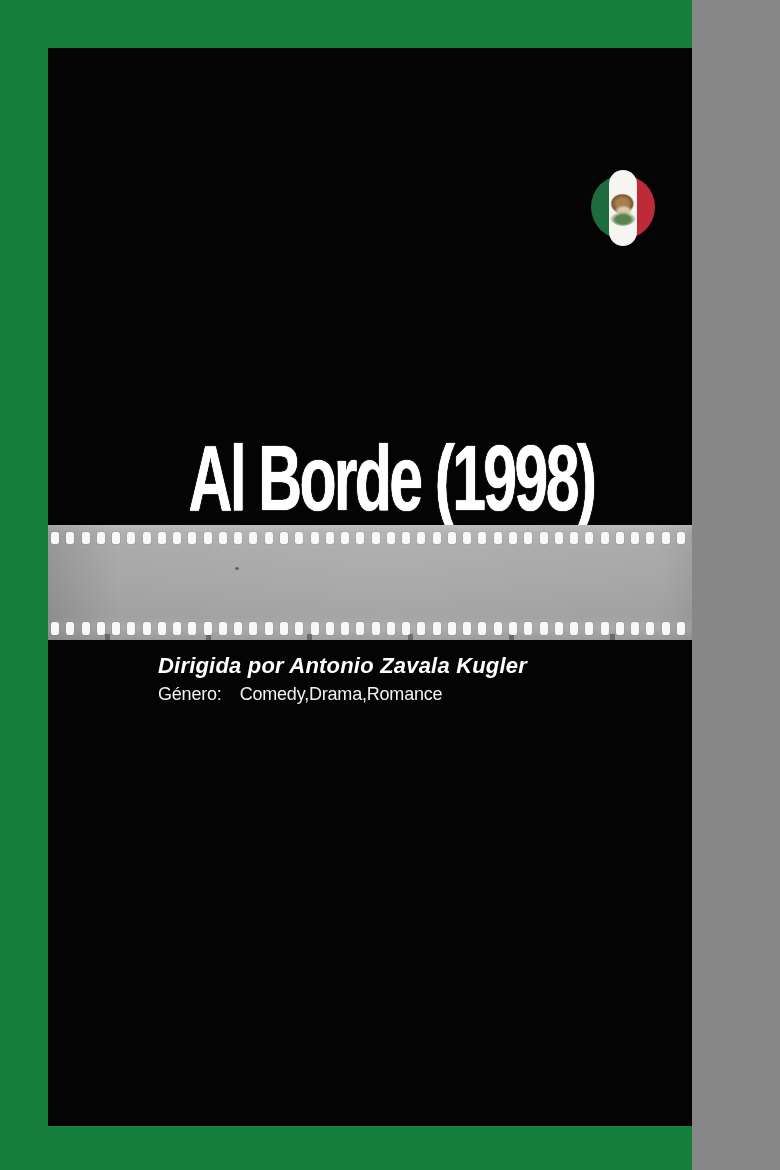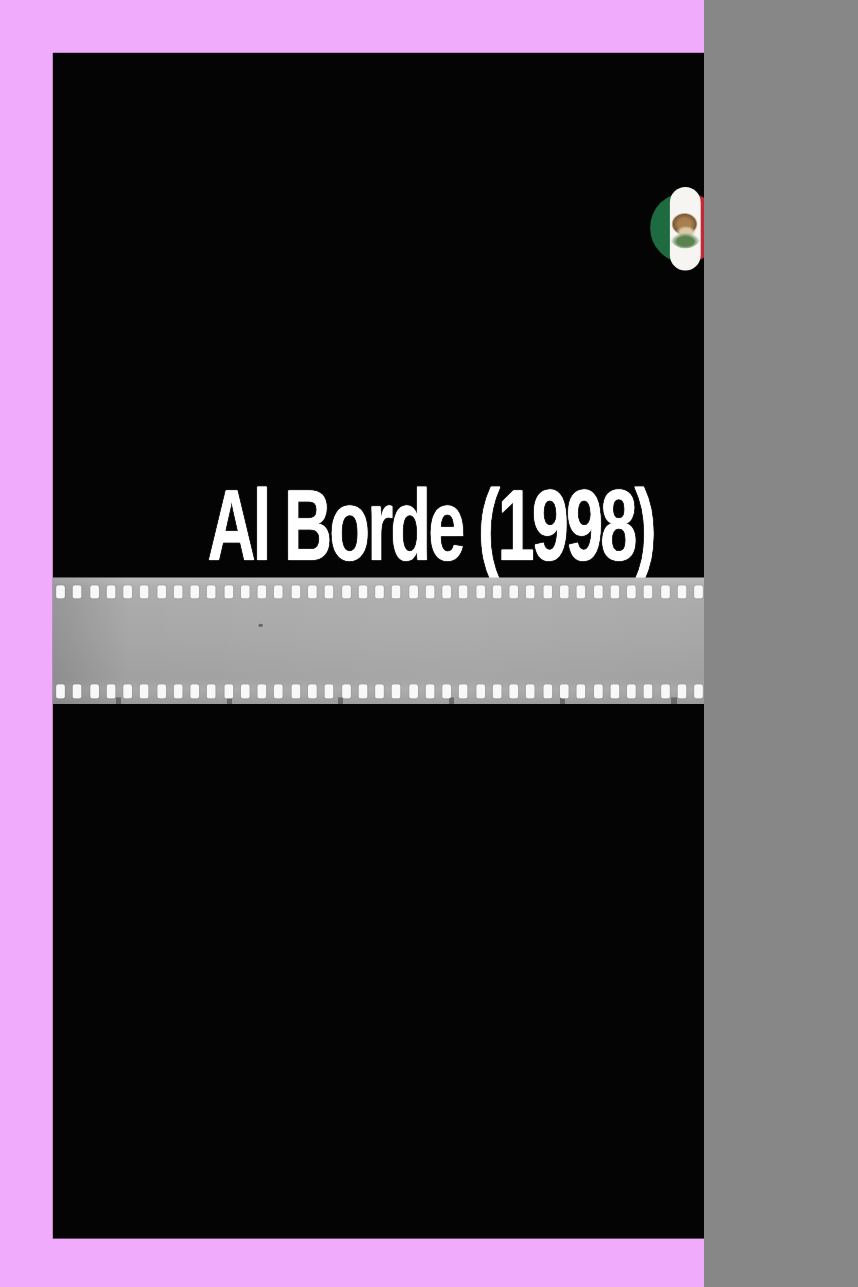--- a/index.html
+++ b/index.html
@@ -1,22 +1,22 @@
 <!DOCTYPE html>
 <html><head>
 <meta charset="utf-8">
 <style>
   * { margin:0; padding:0; box-sizing:border-box; }
   html,body { background:#878787; }
   body { font-family:"Liberation Sans", sans-serif; }
 
   .canvas {
     position:relative;
-    width:640px; height:1170px;
-    background:#f0abfc;
+    width:692px; height:1170px;
+    background:#15803d;
     overflow:hidden;
   }
 
   .poster {
     position:absolute;
     left:48px; top:48px;
     width:686px; height:1078px;
     background:#040404;
   }
 
@@ -262,16 +262,22 @@
           <span class="perf"></span>
           <span class="perf"></span>
           <span class="perf"></span>
           <span class="perf"></span>
           <span class="perf"></span>
           <span class="perf"></span>
         </div>
       <div class="speck"></div>
     </div>
 
+    <div class="credits">
+      <div class="director">Dirigida por Antonio Zavala Kugler</div>
+      <div class="genre">
+        <span class="genre-label">Género:</span><span class="genre-value">Comedy,Drama,Romance</span>
+      </div>
+    </div>
 
 
   </div>
 </div>
 
 </body></html>

